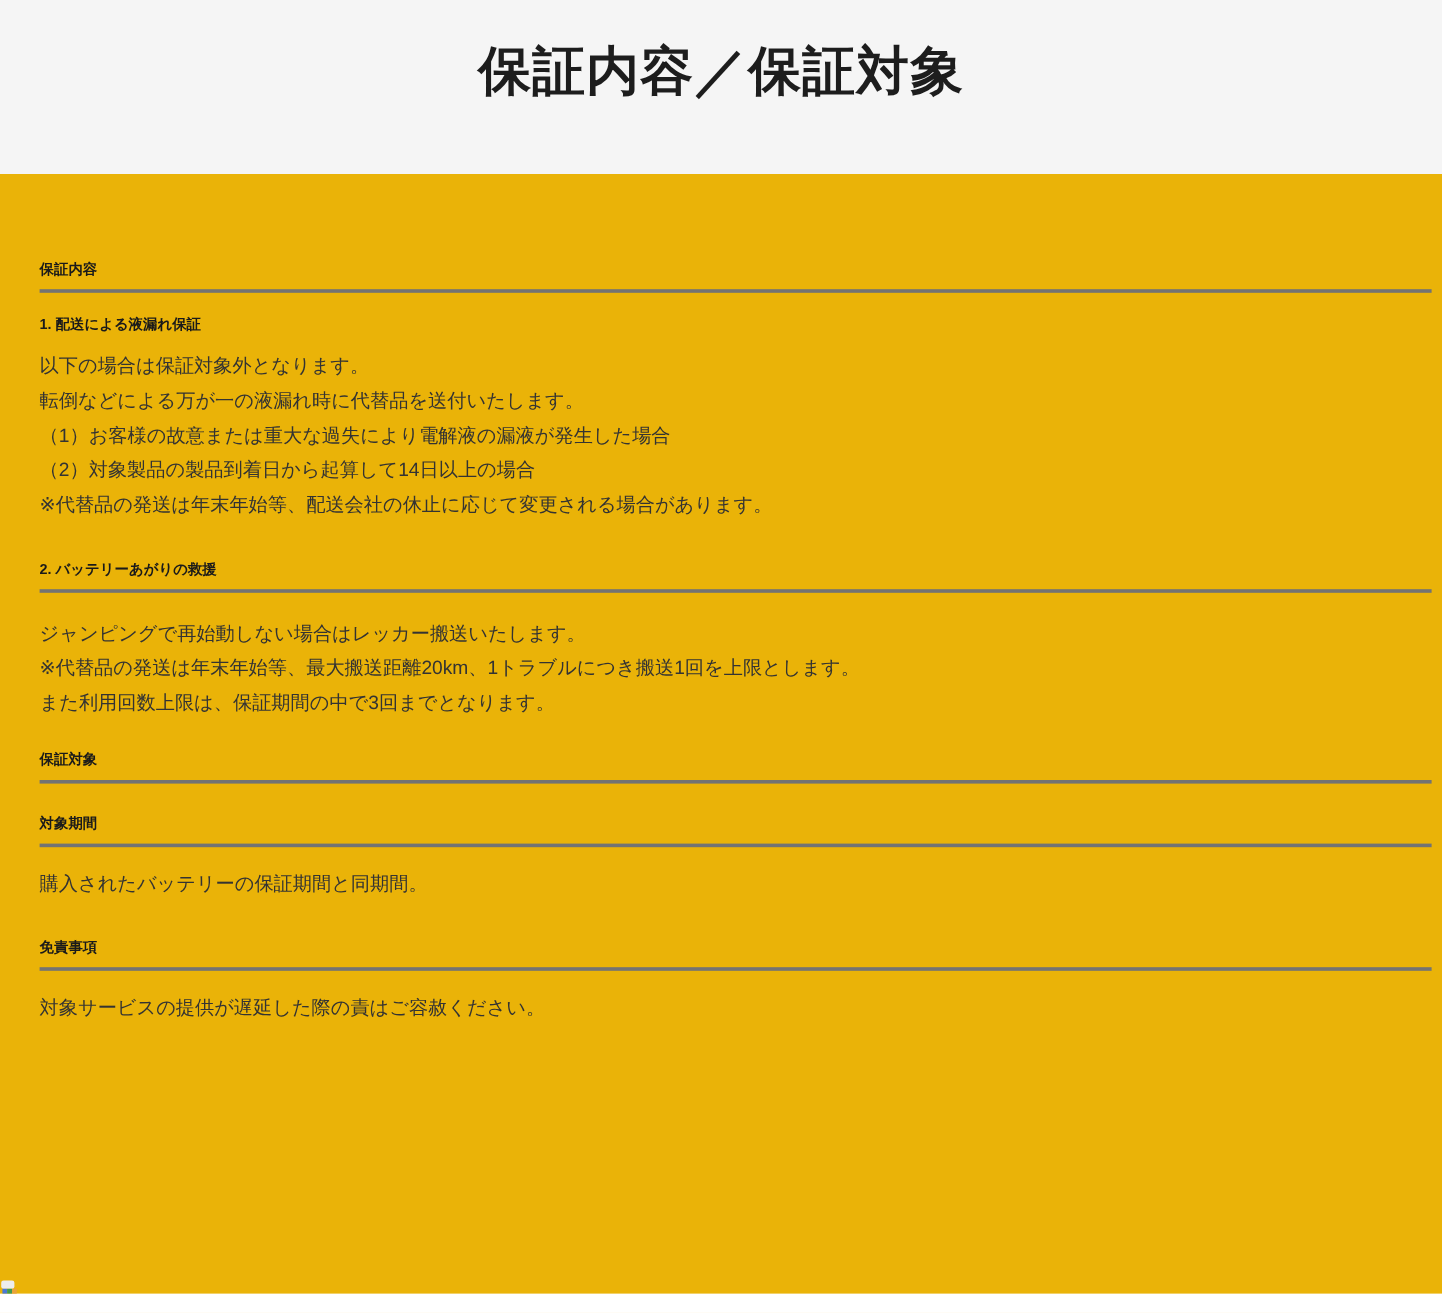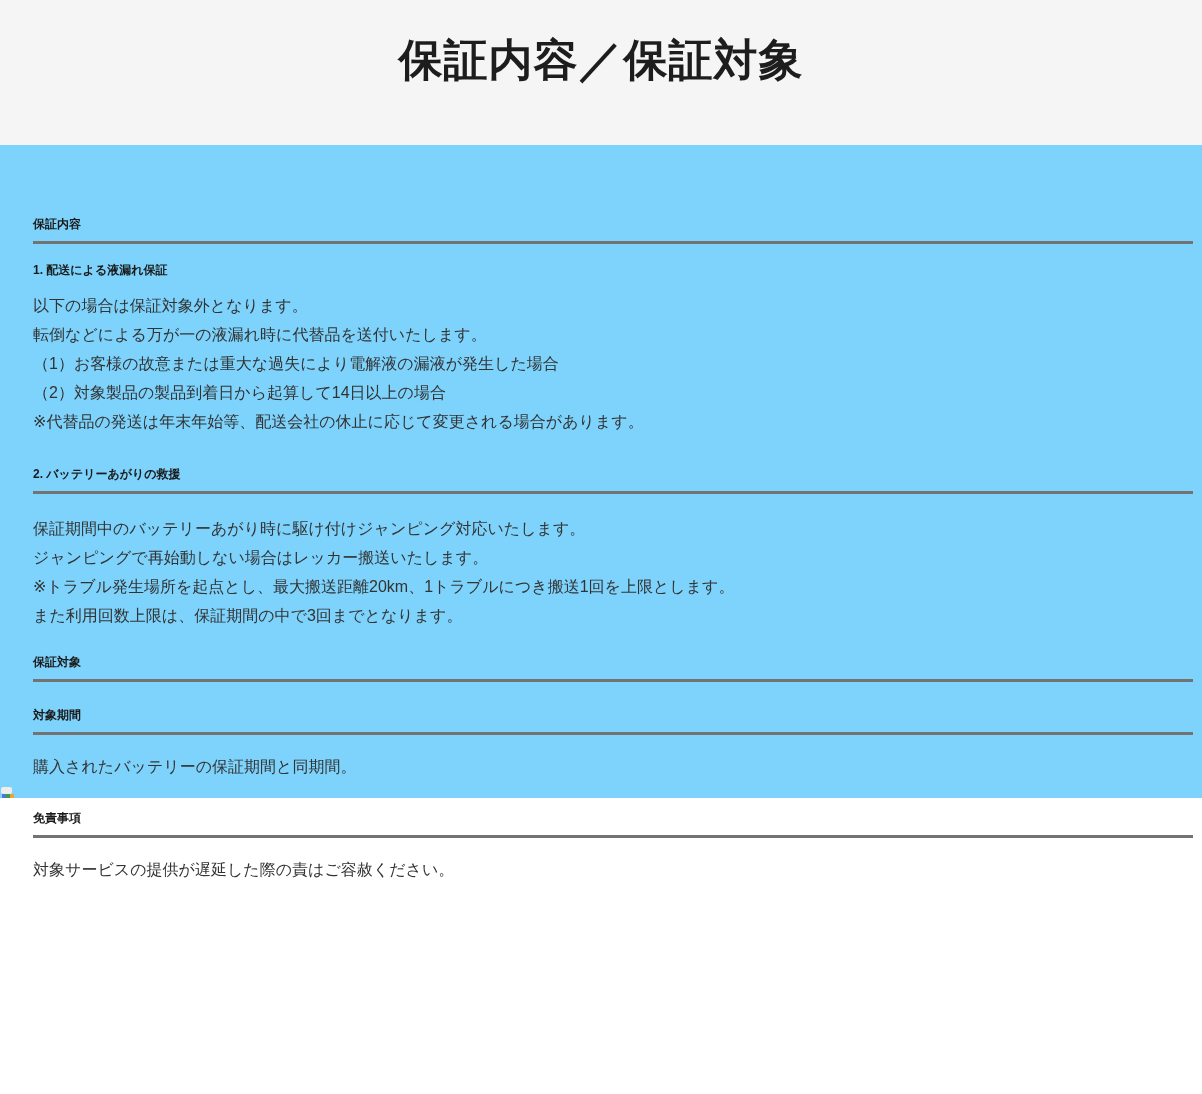--- a/index.html
+++ b/index.html
@@ -7,22 +7,22 @@
     padding: 0;
     background: #ffffff;
     width: 1202px;
     height: 1094px;
     overflow: hidden;
     font-family: "Liberation Sans", "DejaVu Sans", sans-serif;
   }
   .page {
     position: relative;
     width: 1202px;
-    height: 798px;
-    background: #7dd3fc;
+    height: 1078px;
+    background: #eab308;
   }
   
   .hero {
     background: #f5f5f5;
     height: 145px;
     box-sizing: border-box;
     padding-top: 38px;
     text-align: center;
   }
   .hero-title {
@@ -115,23 +115,22 @@
       <p>以下の場合は保証対象外となります。</p>
       <p>転倒などによる万が一の液漏れ時に代替品を送付いたします。</p>
       <p>（1）お客様の故意または重大な過失により電解液の漏液が発生した場合</p>
       <p>（2）対象製品の製品到着日から起算して14日以上の場合</p>
       <p>※代替品の発送は年末年始等、配送会社の休止に応じて変更される場合があります。</p>
     </div>
 
     <h3 class="h2 mt-sub2">2. バッテリーあがりの救援</h3>
 
     <div class="body-block blk-2">
-      <p>保証期間中のバッテリーあがり時に駆け付けジャンピング対応いたします。</p>
       <p>ジャンピングで再始動しない場合はレッカー搬送いたします。</p>
-      <p>※トラブル発生場所を起点とし、最大搬送距離20km、1トラブルにつき搬送1回を上限とします。</p>
+      <p>※代替品の発送は年末年始等、最大搬送距離20km、1トラブルにつき搬送1回を上限とします。</p>
       <p>また利用回数上限は、保証期間の中で3回までとなります。</p>
     </div>
 
     <h2 class="h2 mt-target">保証対象</h2>
 
 
     <h2 class="h2 mt-period">対象期間</h2>
 
     <p class="body-line mt-body">購入されたバッテリーの保証期間と同期間。</p>
 

